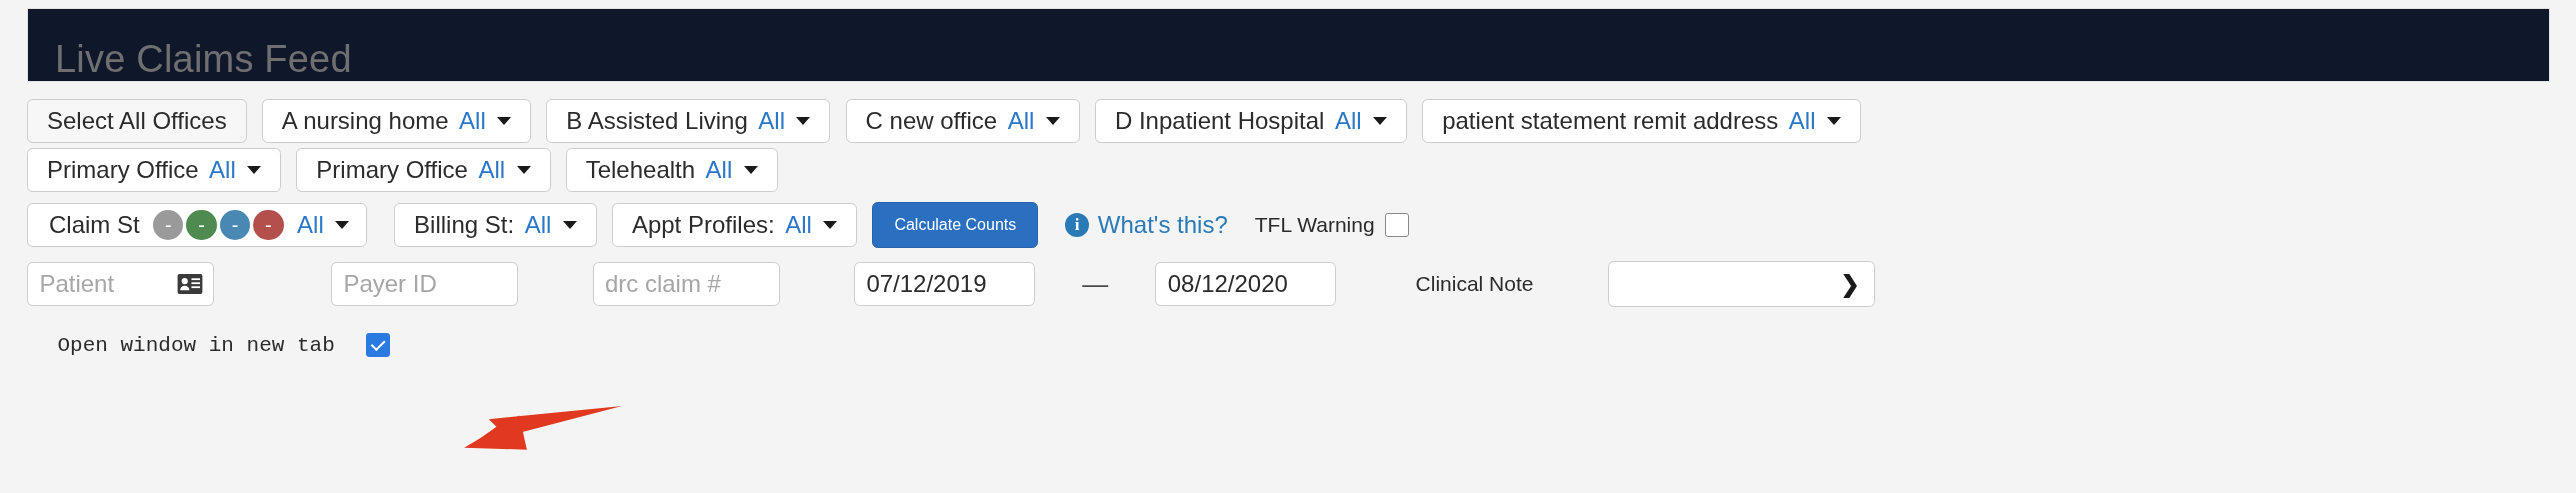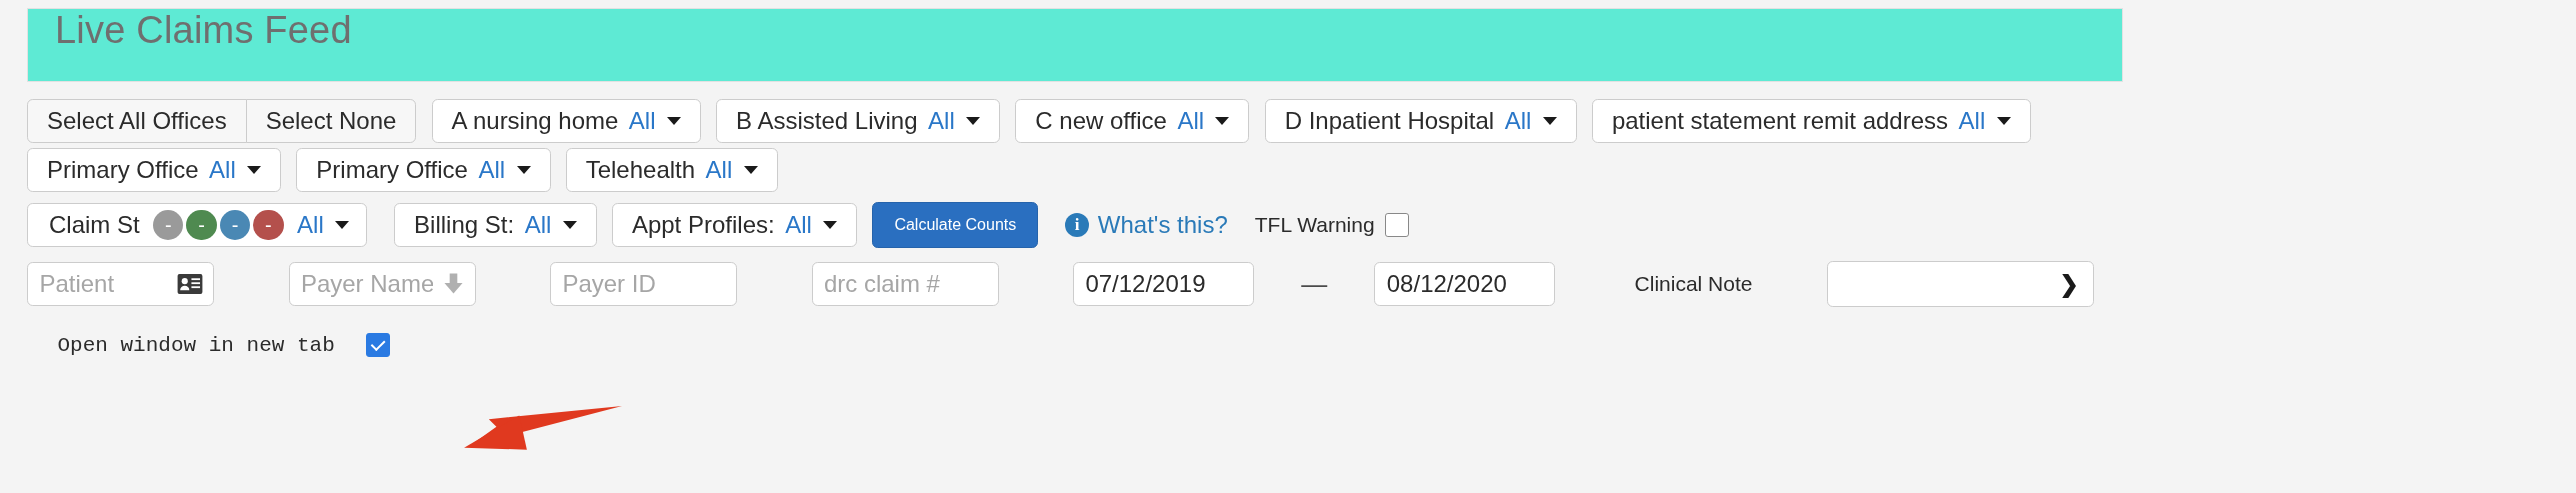--- a/index.html
+++ b/index.html
@@ -18,27 +18,27 @@
     box-sizing: border-box;
     background: #f4f4f4;
     overflow: hidden;
   }
 
   
   .titlebar {
     position: absolute;
     left: 27px;
     top: 7.6px;
-    width: 2096px;
+    width: 2523px;
     height: 74px;
-    background: #5eead4;
+    background: #0f172a;
     border: 1px solid #e2e2e2;
     box-sizing: border-box;
     display: flex;
-    align-items: flex-start;
+    align-items: flex-end;
   }
   .titlebar .title {
     font-size: 38px;
     color: #6f6f6f;
     font-weight: 400;
     padding-left: 27px;
     letter-spacing: 0.2px;
     white-space: nowrap;
   }
 
@@ -331,23 +331,20 @@
   </div>
 
   <div class="filter-panel">
 
     <div class="row row-1">
 
       <div class="btn-group">
         <div class="btn">
           <span>Select All Offices</span>
         </div>
-        <div class="btn">
-          <span>Select None</span>
-        </div>
       </div>
 
       <div class="gap"></div>
 
       <div class="btn">
         <span>A nursing home</span>
         <span class="all">All</span>
         <span class="caret"></span>
       </div>
 
@@ -473,29 +470,20 @@
             <path d="M3.2 17.5c0-2.9 2.2-4.6 4.8-4.6s4.8 1.7 4.8 4.6z" fill="#ffffff"></path>
             <rect x="15" y="5" width="9" height="1.9" fill="#ffffff"></rect>
             <rect x="15" y="9.2" width="9" height="1.9" fill="#ffffff"></rect>
             <rect x="15" y="13.4" width="9" height="1.9" fill="#ffffff"></rect>
           </svg>
         </span>
       </span>
 
       <div class="gap-sm"></div>
 
-      <span class="inp-wrap">
-        <input class="inp" style="width: 187px; padding-right: 42px;" type="text" placeholder="Payer Name">
-        <span class="inp-icon">
-          <svg width="21" height="23" viewBox="0 0 22 24" aria-hidden="true">
-            <rect x="7" y="1" width="8" height="12" fill="#b0b0b0"></rect>
-            <path d="M11 22 L1.5 11 L20.5 11 Z" fill="#b0b0b0"></path>
-          </svg>
-        </span>
-      </span>
 
       <div class="gap-sm"></div>
 
       <input class="inp" style="width: 187px;" type="text" placeholder="Payer ID">
 
       <div class="gap-sm"></div>
 
       <input class="inp" style="width: 187px;" type="text" placeholder="drc claim #">
 
       <div class="gap-sm"></div>

